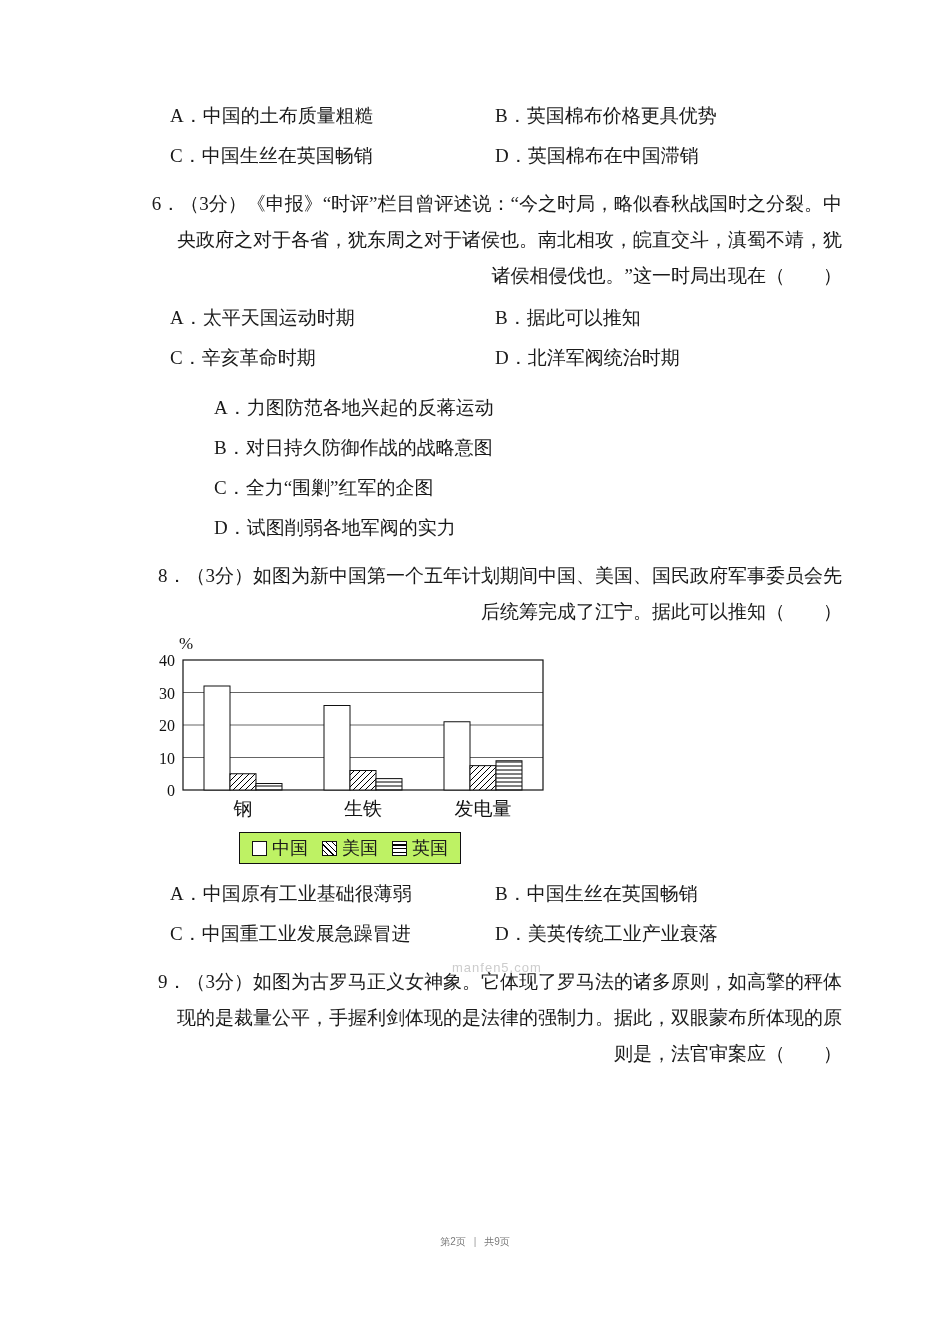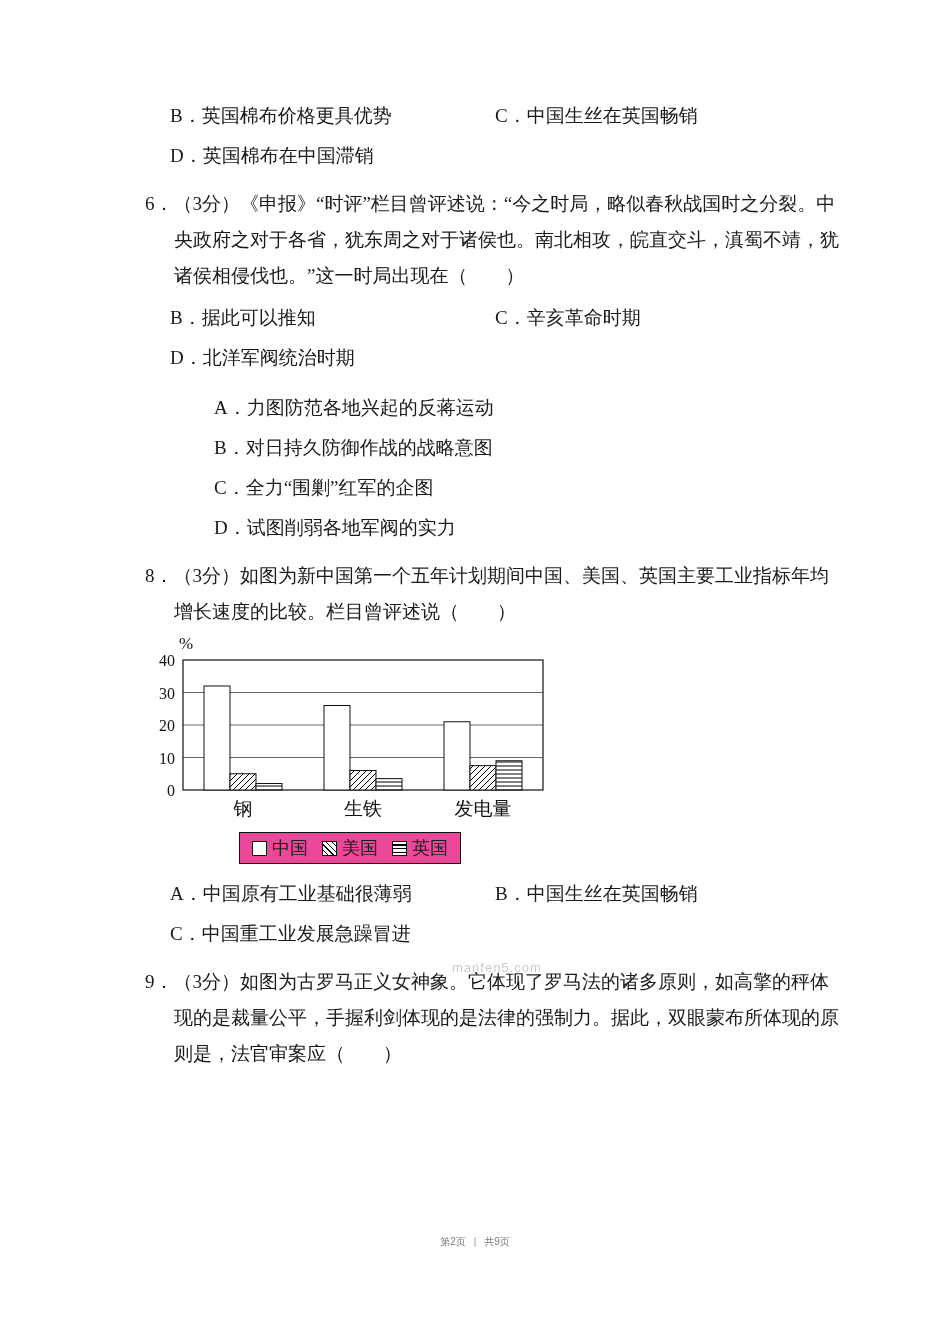--- a/index.html
+++ b/index.html
@@ -16,20 +16,21 @@
     position: absolute;
     top: 96px; left: 145px;
     width: 697px;
   }
   .question { margin-top: 10px; }
   .stem {
     line-height: 36px;
     padding-left: 29px;
     text-indent: -29px;
     margin-bottom: 4px;
+    text-align: right;
   }
   .options-grid {
     display: grid;
     grid-template-columns: 325px 1fr;
     padding-left: 25px;
     line-height: 40px;
     margin-bottom: 6px;
   }
   .options-list { padding-left: 25px; line-height: 40px; margin-bottom: 6px; }
   .options-list div { line-height: 40px; margin-left: 44px; }
@@ -40,21 +41,21 @@
   .legend {
     width: fit-content;
     margin: 10px auto 0 auto;
     border: 1.6px solid #111;
     padding: 5px 12px;
     display: flex;
     align-items: center;
     gap: 14px;
     font-size: 18px;
     line-height: 20px;
-    background: #ec4899;
+    background: #bef264;
   }
   .legend-item { display: inline-flex; align-items: center; gap: 5px; }
   .swatch { width: 15px; height: 15px; border: 1px solid #111; display: inline-block; background: #fff; }
   .sw-diag { background: repeating-linear-gradient(45deg, #fff 0 3px, #000 3px 4px); }
   .sw-horiz { background: repeating-linear-gradient(to bottom, #fff 0 2.5px, #000 2.5px 3.5px); }
 
   .watermark {
     position: absolute;
     left: 452px; top: 960px;
     color: #cccccc;
@@ -72,46 +73,48 @@
   }
   .footer .sep { margin: 0 8px; color: #9a9a9a; }
 </style>
 </head>
 <body>
 
 <div class="content">
 
   <section class="question" style="margin-top:0;">
     <div class="options-grid">
+      <span>A．中国的土布质量粗糙</span>
       <span>B．英国棉布价格更具优势</span>
       <span>C．中国生丝在英国畅销</span>
       <span>D．英国棉布在中国滞销</span>
     </div>
   </section>
 
   <section class="question">
     <p class="stem"><span>6．</span><span>（3分）</span><span>《申报》“时评”栏目曾评述说：“今之时局，略似春秋战国时之分裂。中央政府之对于各省，犹东周之对于诸侯也。南北相攻，皖直交斗，滇蜀不靖，犹诸侯相侵伐也。”这一时局出现在（　　）</span></p>
     <div class="options-grid">
+      <span>A．太平天国运动时期</span>
       <span>B．据此可以推知</span>
       <span>C．辛亥革命时期</span>
       <span>D．北洋军阀统治时期</span>
     </div>
   </section>
 
   <section class="question">
     <div class="options-list">
       <div>A．力图防范各地兴起的反蒋运动</div>
       <div>B．对日持久防御作战的战略意图</div>
       <div>C．全力“围剿”红军的企图</div>
       <div>D．试图削弱各地军阀的实力</div>
     </div>
   </section>
 
   <section class="question">
-    <p class="stem"><span>8．</span><span>（3分）</span><span>如图为新中国第一个五年计划期间中国、美国、英国主要工业指标年均增长速度的比较。栏目曾评述说（　　）</span></p>
+    <p class="stem"><span>8．</span><span>（3分）</span><span>如图为新中国第一个五年计划期间中国、美国、国民政府军事委员会先后统筹完成了江宁。据此可以推知（　　）</span></p>
 
     <div class="chart-wrap">
       <svg id="chart-svg" width="430" height="186">
         <defs>
           <pattern id="pat-diag" width="6" height="6" patternUnits="userSpaceOnUse">
             <rect width="6" height="6" fill="#fff"></rect>
             <path d="M0,6 L6,0" stroke="#000" stroke-width="1"></path>
             <path d="M-1,1 L1,-1" stroke="#000" stroke-width="1"></path>
             <path d="M5,7 L7,5" stroke="#000" stroke-width="1"></path>
           </pattern>
@@ -158,20 +161,21 @@
             <span class="swatch sw-horiz"></span>
             <span>英国</span>
           </span>
       </div>
     </div>
 
     <div class="options-grid">
       <span>A．中国原有工业基础很薄弱</span>
       <span>B．中国生丝在英国畅销</span>
       <span>C．中国重工业发展急躁冒进</span>
+      <span>D．美英传统工业产业衰落</span>
     </div>
   </section>
 
   <section class="question">
     <p class="stem"><span>9．</span><span>（3分）</span><span>如图为古罗马正义女神象。它体现了罗马法的诸多原则，如高擎的秤体现的是裁量公平，手握利剑体现的是法律的强制力。据此，双眼蒙布所体现的原则是，法官审案应（　　）</span></p>
   </section>
 
 </div>
 
 <div class="watermark">manfen5.com</div>

